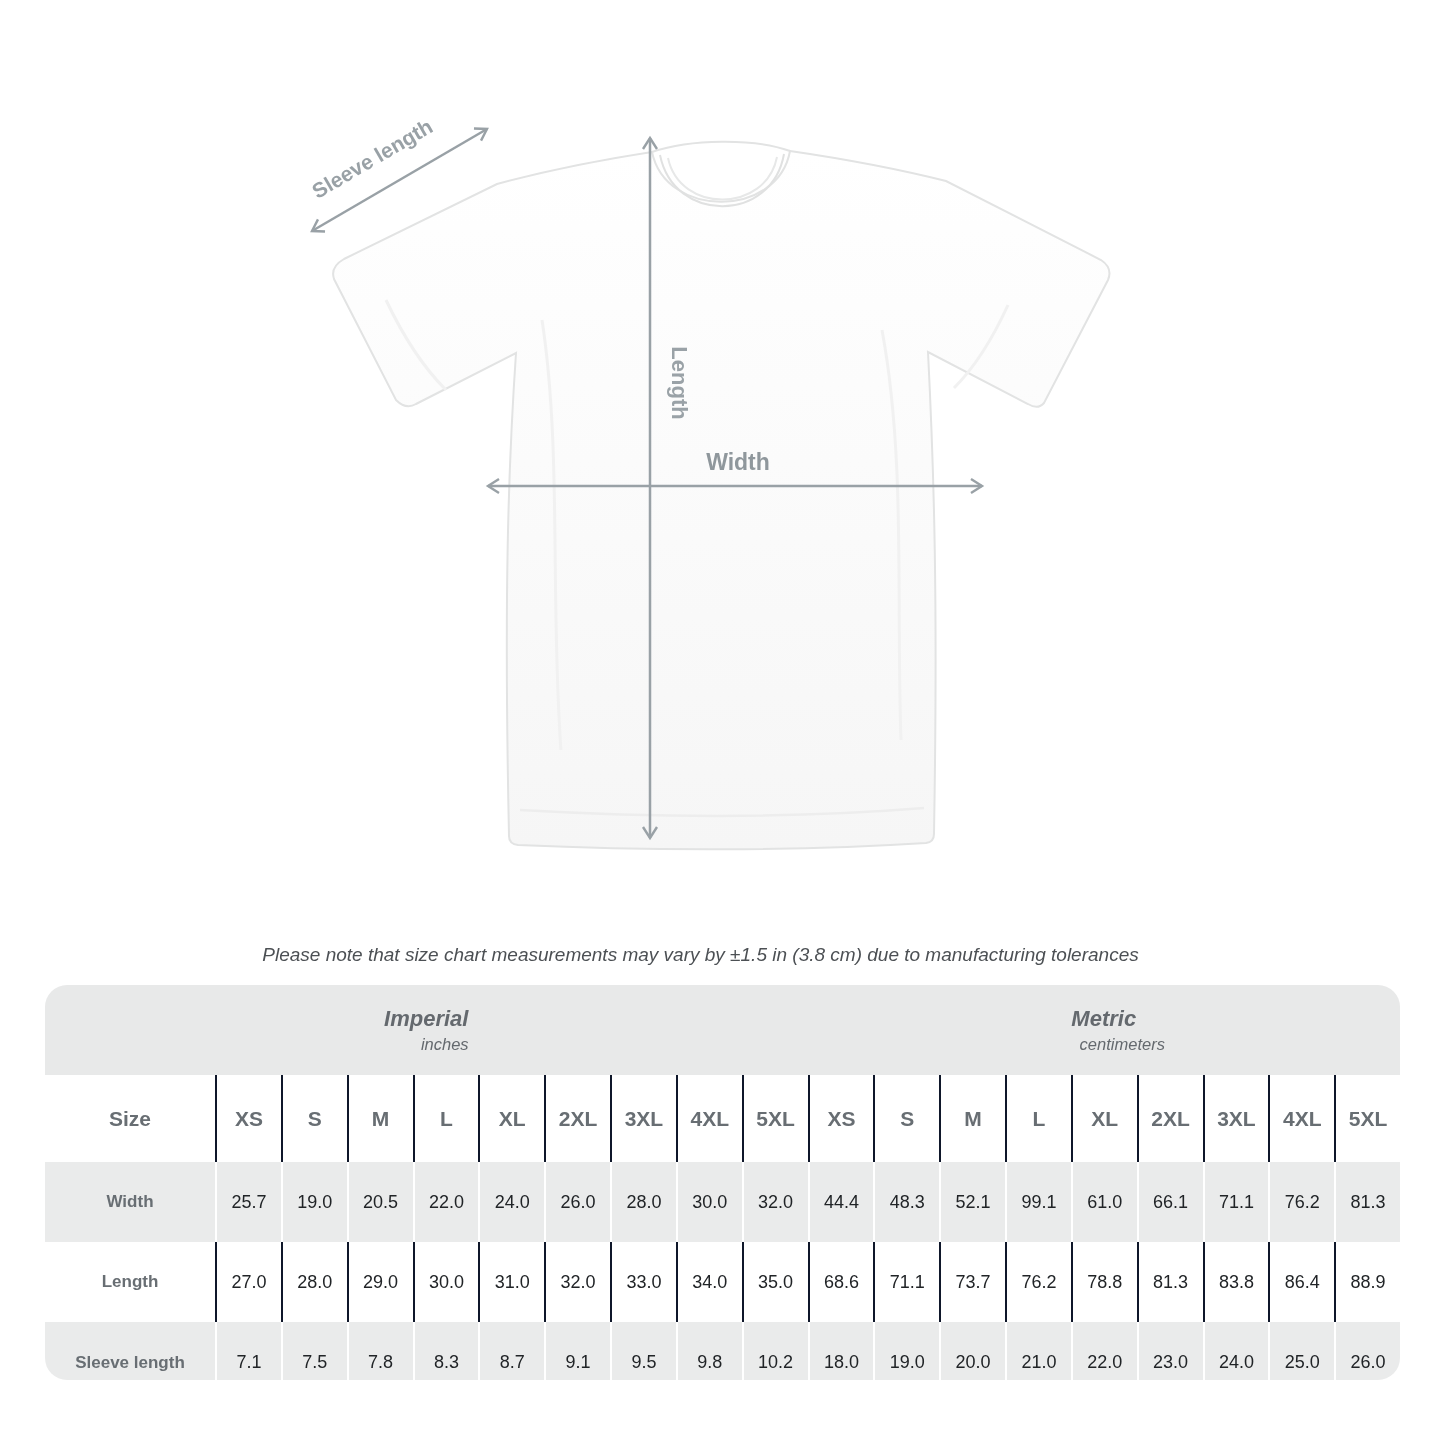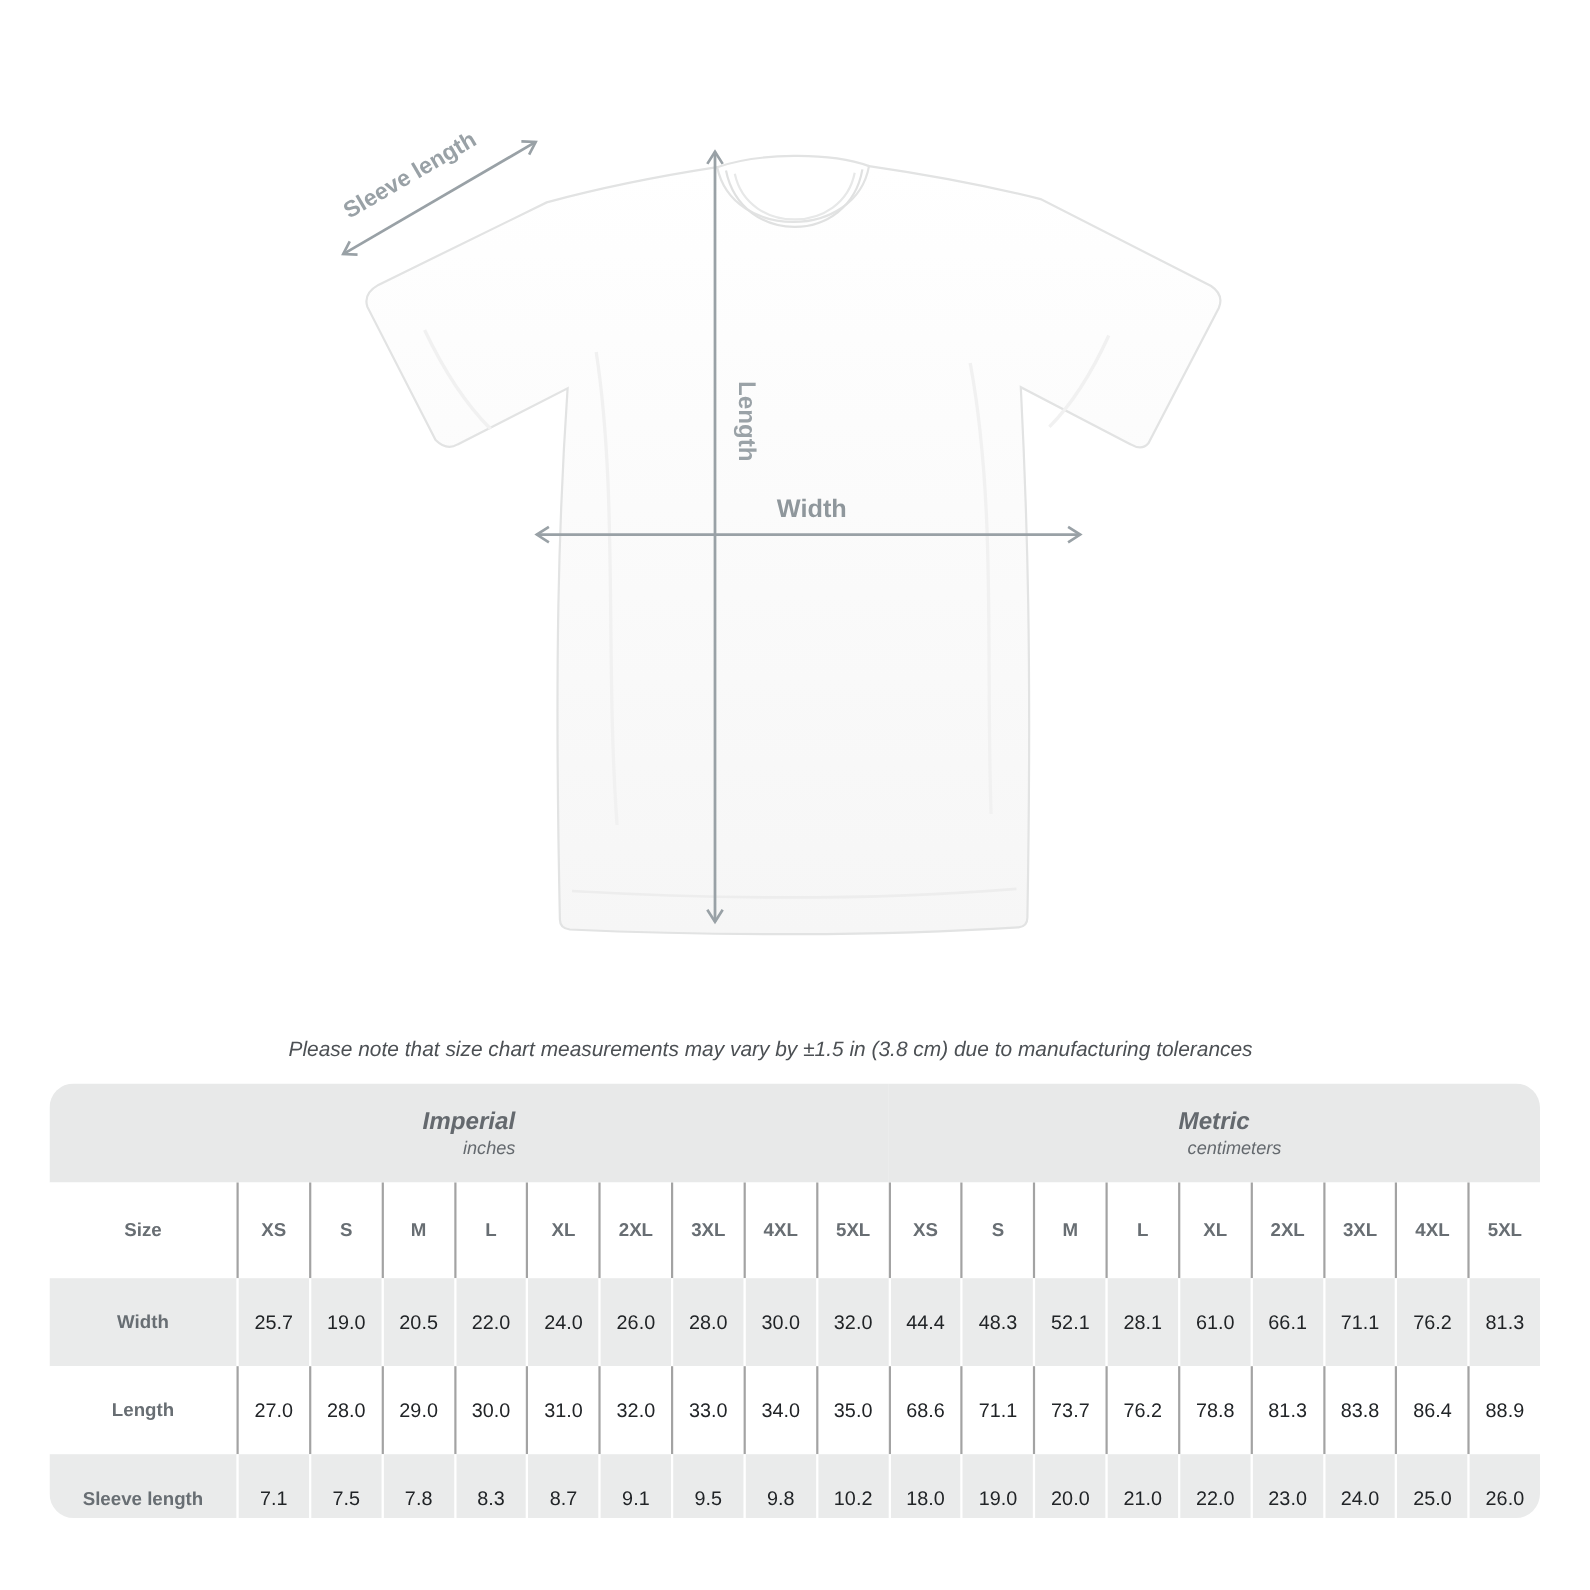--- a/index.html
+++ b/index.html
@@ -29,23 +29,23 @@
   .cell{display:flex;align-items:center;justify-content:center;min-width:0;}
   .band{background:#e8e9e9;flex-direction:column;gap:3px;}
   .band-l{grid-column:span 10;}
   .band-r{grid-column:span 9;}
   .band .g-name{font-size:22px;font-weight:bold;font-style:italic;color:#64696e;}
   .band .g-unit{font-size:16.5px;font-style:italic;color:#64696e;margin-left:37px;}
   .row-head .cell{background:#ffffff;}
   .row-w .cell{background:#ffffff;}
   .row-g .cell{background:#eaebeb;}
   .row-head .cell + .cell,
-  .row-w .cell + .cell{border-left:2px solid #a3a3a3;}
+  .row-w .cell + .cell{border-left:2px solid #0f172a;}
   .row-g .cell + .cell{border-left:2px solid #ffffff;}
-  .hlabel{font-size:17px;font-weight:bold;color:#686e73;}
+  .hlabel{font-size:21px;font-weight:bold;color:#686e73;}
   .rlabel{font-size:17px;font-weight:bold;color:#686e73;}
   .val{font-size:18px;color:#212427;}
 </style>
 </head>
 <body>
 
 <div class="page">
 
   <svg class="diagram" viewBox="0 0 1445 880" xmlns="http://www.w3.org/2000/svg">
     <defs>
@@ -148,21 +148,21 @@
       <div class="cell val">20.5</div>
       <div class="cell val">22.0</div>
       <div class="cell val">24.0</div>
       <div class="cell val">26.0</div>
       <div class="cell val">28.0</div>
       <div class="cell val">30.0</div>
       <div class="cell val">32.0</div>
       <div class="cell val">44.4</div>
       <div class="cell val">48.3</div>
       <div class="cell val">52.1</div>
-      <div class="cell val">28.1</div>
+      <div class="cell val">99.1</div>
       <div class="cell val">61.0</div>
       <div class="cell val">66.1</div>
       <div class="cell val">71.1</div>
       <div class="cell val">76.2</div>
       <div class="cell val">81.3</div>
     </div>
 
     <div class="row row-w">
       <div class="cell rlabel">Length</div>
       <div class="cell val">27.0</div>

